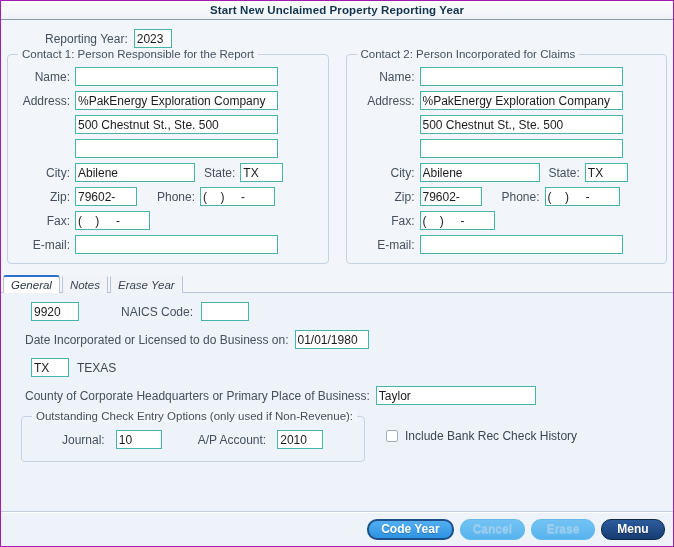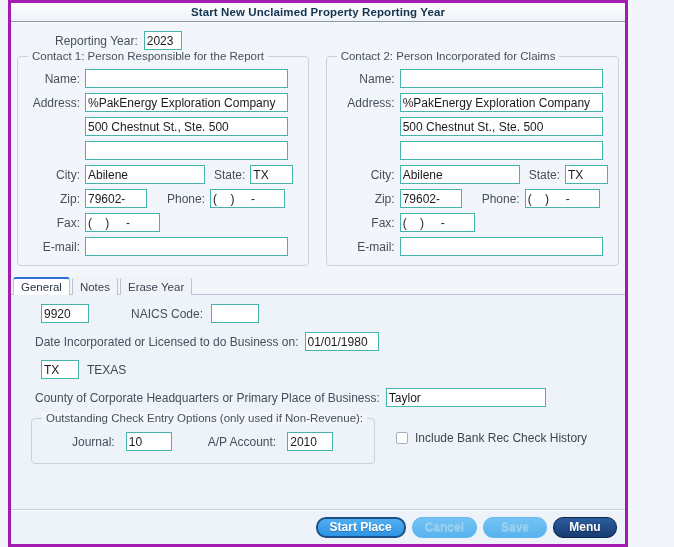--- a/index.html
+++ b/index.html
@@ -10,28 +10,27 @@
     width: 674px;
     height: 547px;
     overflow: hidden;
     font-family: "Liberation Sans", sans-serif;
     font-size: 12px;
     color: #404040;
     background: #f2f6fb;
   }
   .window {
     position: relative;
-    width: 620px;
+    width: 674px;
     height: 547px;
     box-sizing: border-box;
-    border: 3px solid #a21caf;
+    border: 1px solid #a21caf;
     background: #f2f6fb;
     display: flex;
     flex-direction: column;
-    margin-left: 8px;
   }
   
   .titlebar {
     height: 18px;
     min-height: 18px;
     background: linear-gradient(#fdfdfd, #eef2f7);
     border-bottom: 1px solid #8c9aab;
     display: flex;
     align-items: center;
     justify-content: center;
@@ -139,20 +138,21 @@
     display: flex;
     align-items: center;
     background: #ffffff;
     border: 1px solid #b9c4d2;
     border-bottom: none;
     border-top: 2px solid #ffffff;
     border-radius: 3px 3px 0 0;
     margin-right: 2px;
     position: relative;
     top: 1px;
+    font-style: italic;
   }
   .tab.inactive {
     background: #f0f3f7;
     border-top: 2px solid #f0f3f7;
     color: #3a4653;
   }
   .tab.active {
     background: #ffffff;
     border-top: 2px solid #2e6fd4;
     z-index: 2;
@@ -426,26 +426,26 @@
       <div class="chk-row">
         <span class="checkbox"></span>
         <span class="chk-lbl">Include Bank Rec Check History</span>
       </div>
     </div>
 
   </div>
 
   <div class="bottombar">
     <div class="btn primary">
-      <span>Start Place</span>
+      <span>Code Year</span>
     </div>
     <div class="btn disabled">
       <span>Cancel</span>
     </div>
     <div class="btn disabled">
-      <span>Save</span>
+      <span>Erase</span>
     </div>
     <div class="btn dark">
       <span>Menu</span>
     </div>
   </div>
 
 </div>
 
 </body></html>

